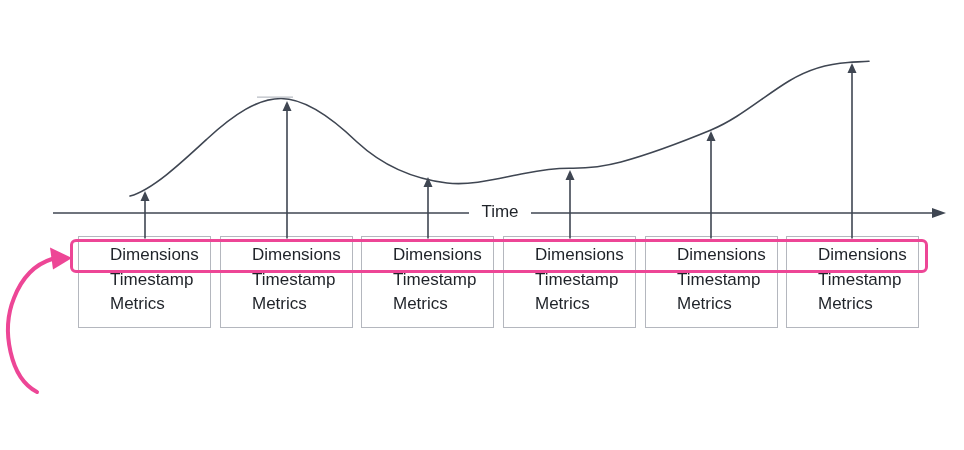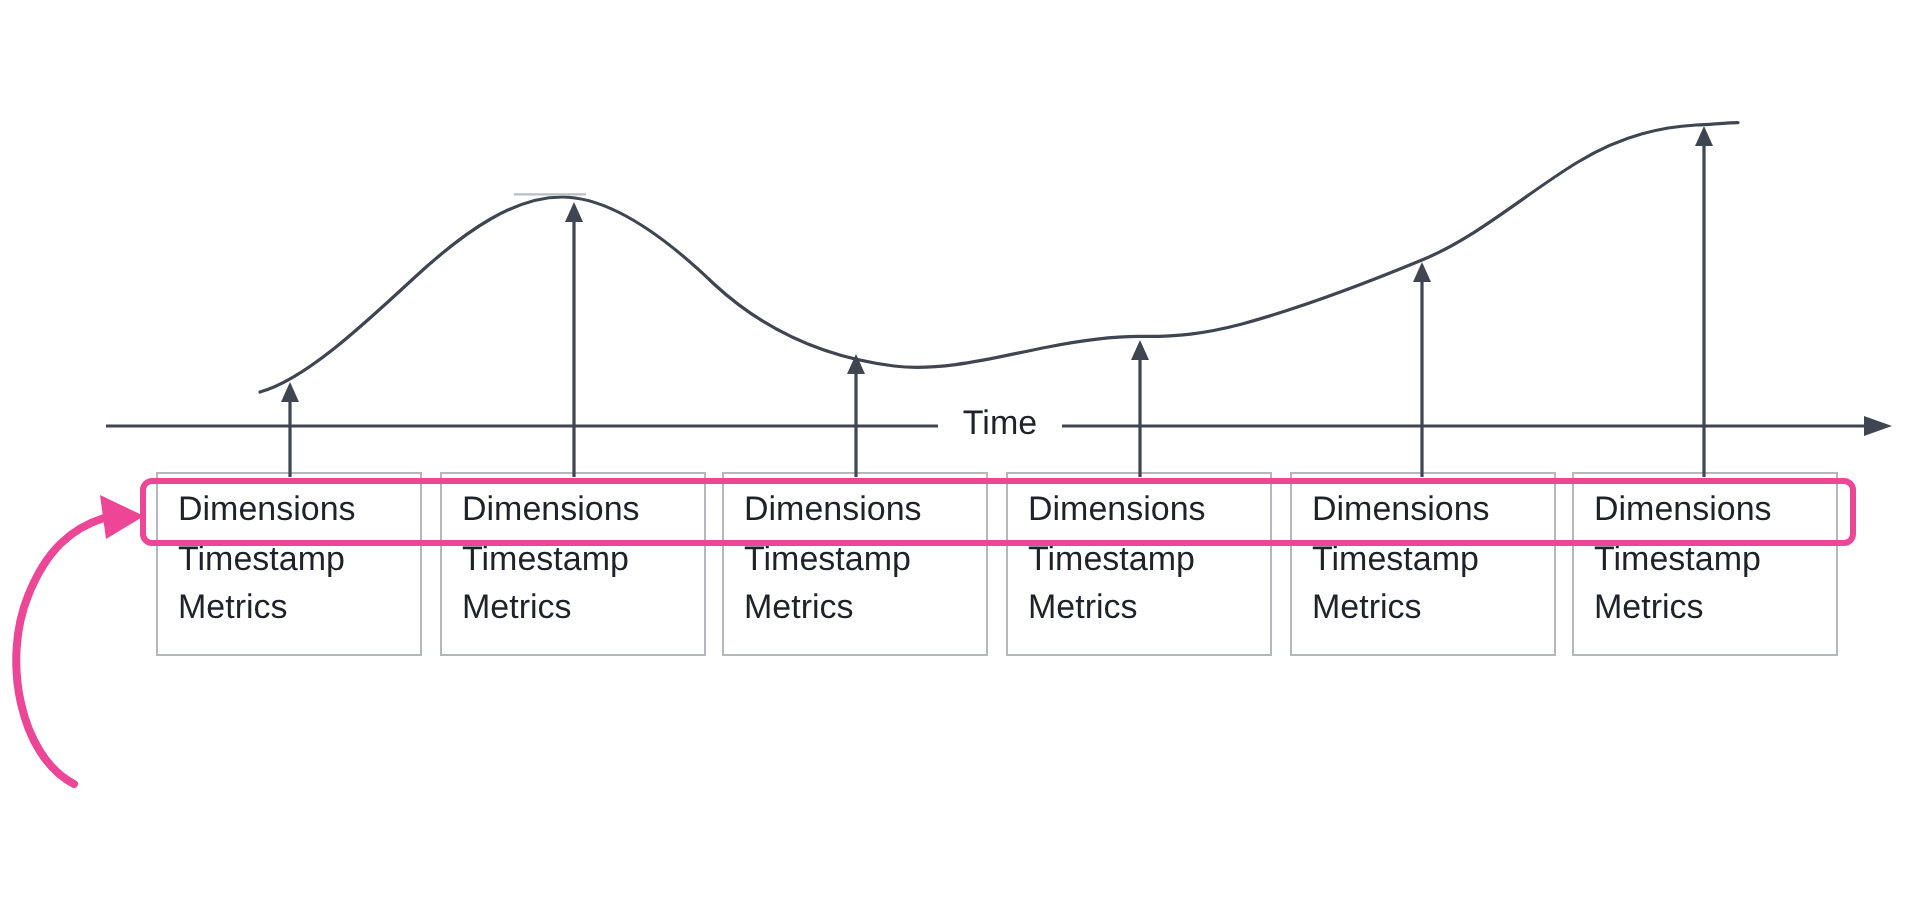--- a/index.html
+++ b/index.html
@@ -6,21 +6,21 @@
   .canvas{
     position:relative;width:964px;height:398px;background:#ffffff;overflow:hidden;
     font-family:"Liberation Sans", sans-serif;
   }
   .layer{position:absolute;left:0;top:0;z-index:4;pointer-events:none;}
   .record-box{
     position:absolute;top:236px;width:133px;height:92px;box-sizing:border-box;
     background:#fff;border:1px solid var(--boxborder,#B4B7BE);z-index:2;
     padding:6px 0 0 10px;font-size:17px;line-height:24.5px;color:var(--ink-text,#1F2329);
   }
-  .record-box div{white-space:nowrap;}
+  .record-box div{white-space:nowrap;margin-left:21px;}
   .pink-band{
     position:absolute;left:70px;top:239px;width:858px;height:34px;box-sizing:border-box;
     border:3.5px solid var(--pink,#ED4696);border-radius:6px;background:transparent;z-index:3;
   }
   .callout{
     position:absolute;left:38px;top:344px;width:208px;height:94px;box-sizing:border-box;
     border:4px solid var(--pink,#ED4696);border-radius:3px;background:#fff;z-index:3;
     padding:9px 0 0 16px;font-size:16.5px;line-height:23.5px;color:var(--ink-text,#1F2329);
     white-space:pre-line;
   }

